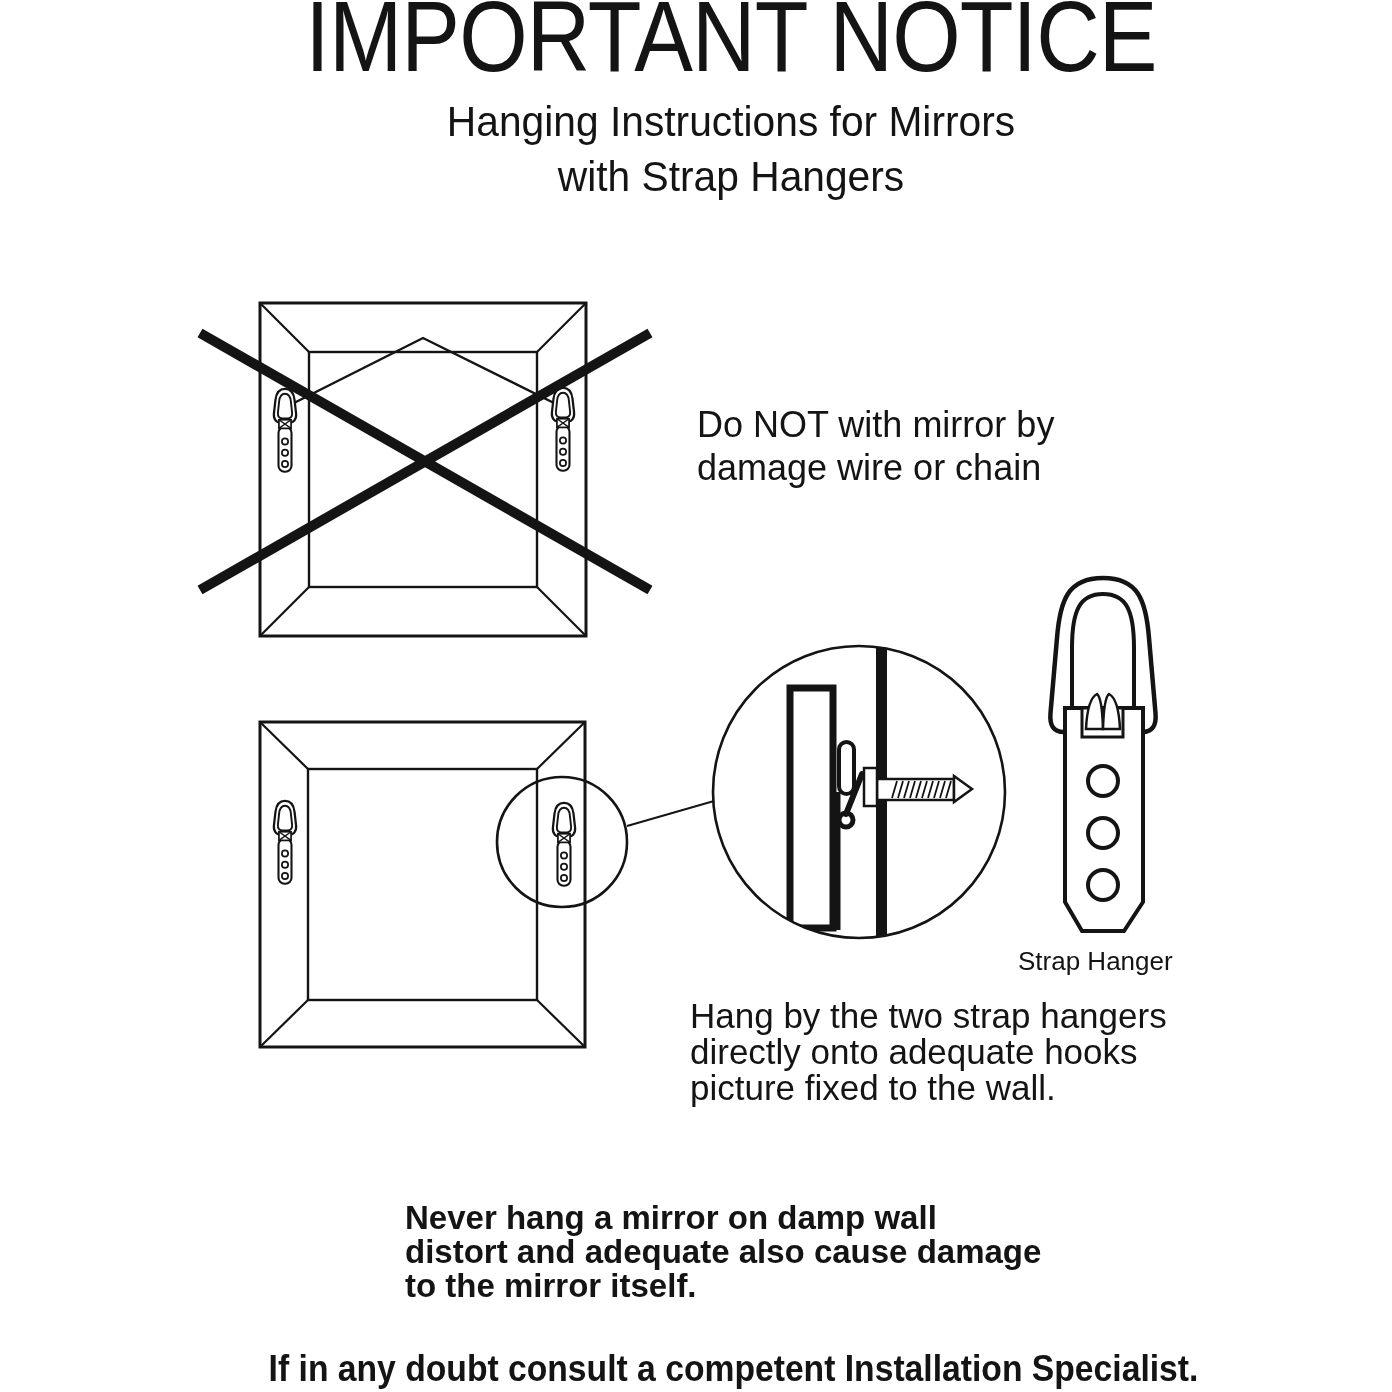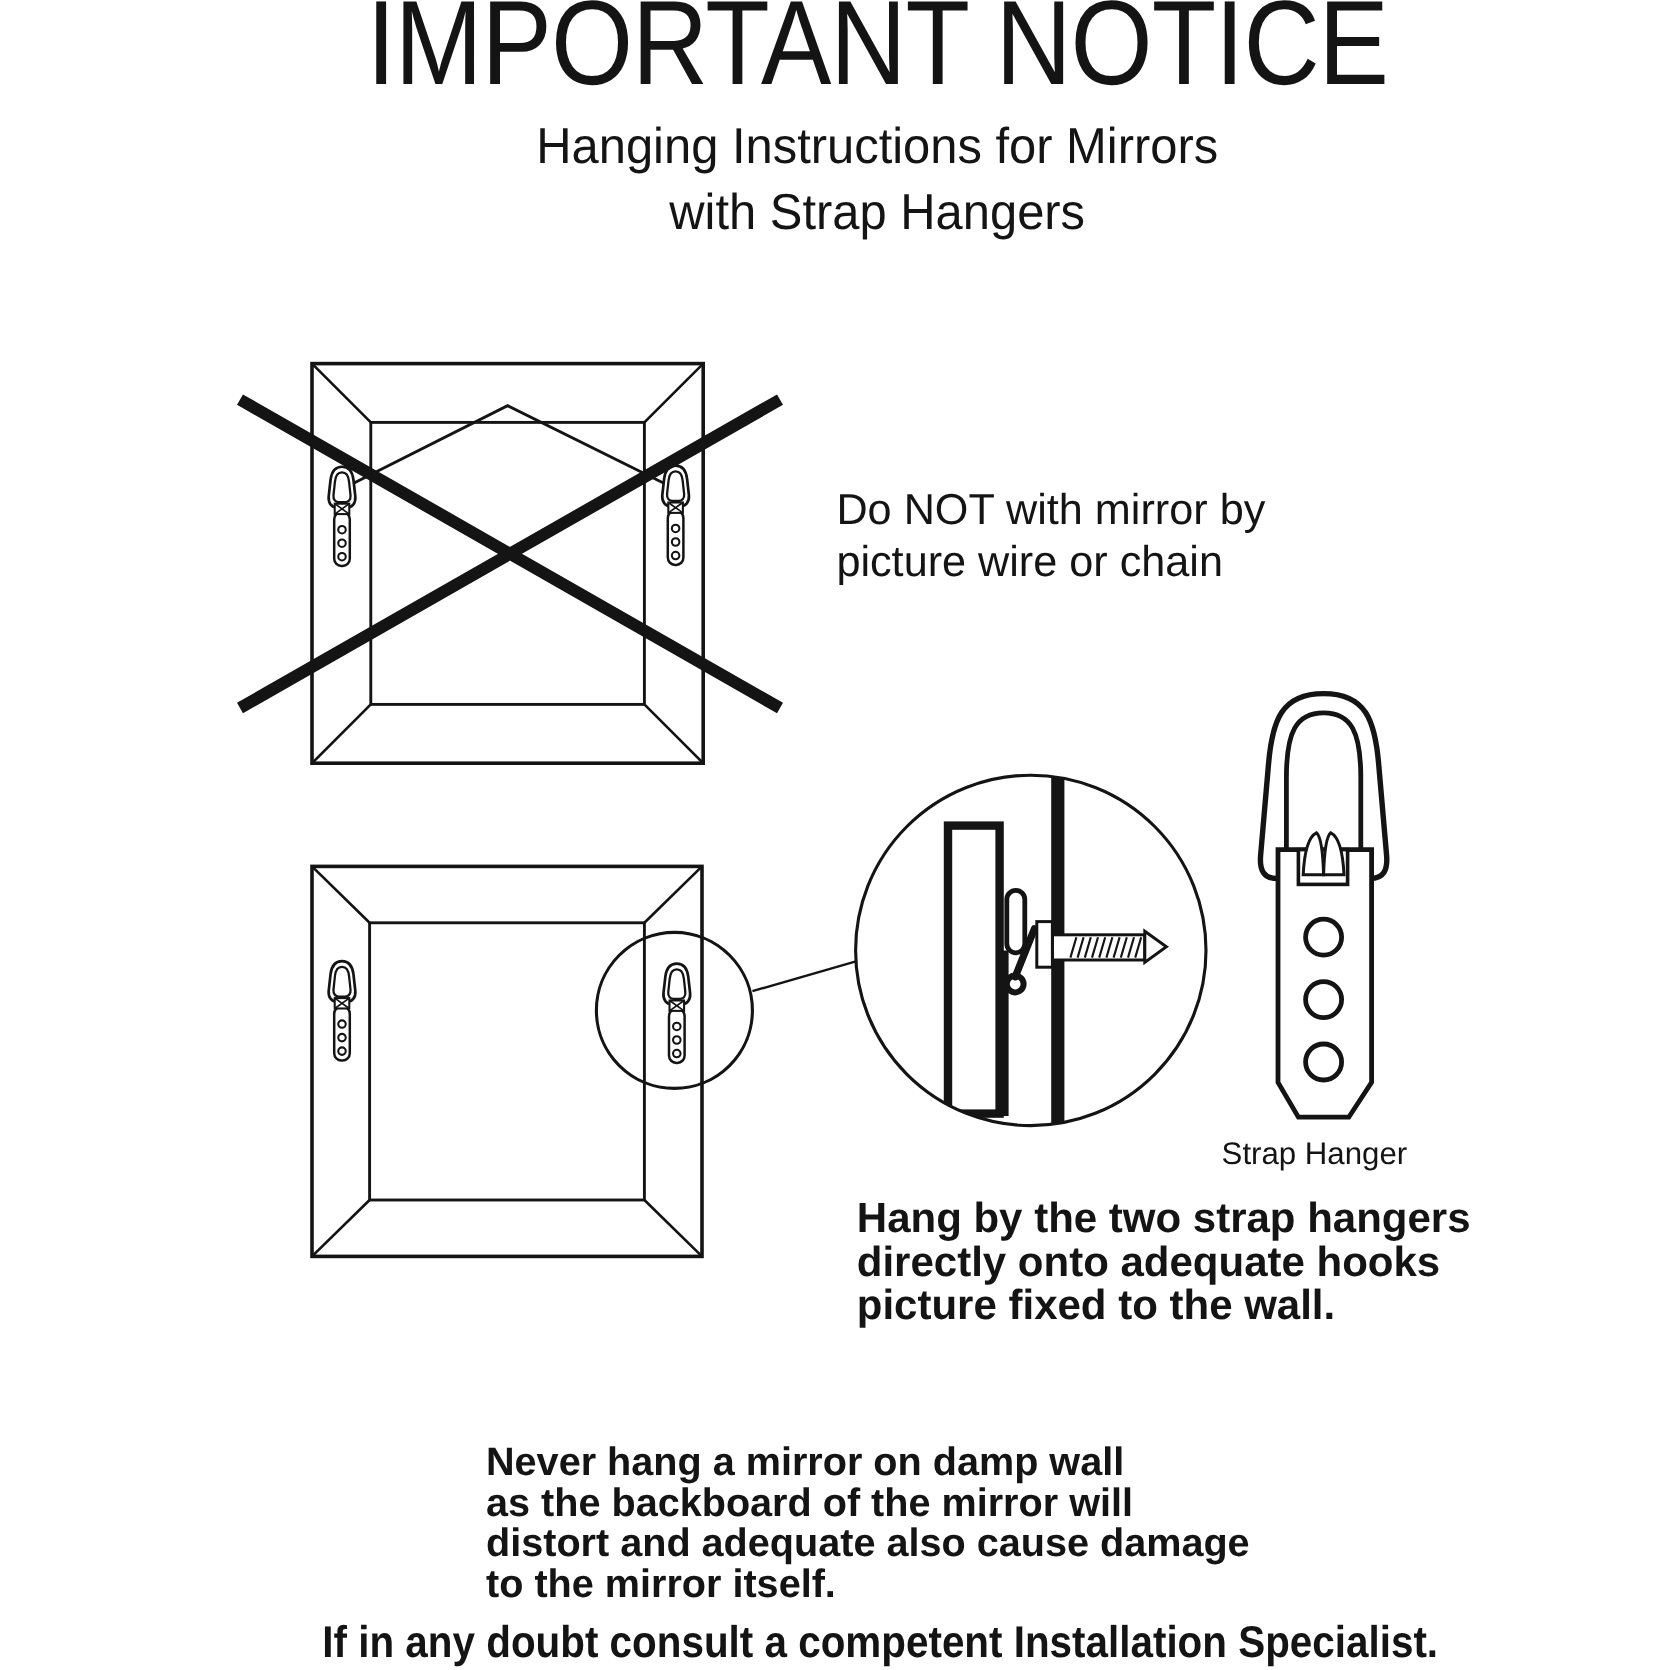--- a/index.html
+++ b/index.html
@@ -14,21 +14,21 @@
     transform:scaleX(0.88);transform-origin:50% 0;white-space:nowrap;letter-spacing:-1px;
   }
   .page-subtitle{
     top:94px;font-size:42px;line-height:55px;font-weight:400;
     transform:scaleX(0.97);transform-origin:50% 0;
   }
   .do-not{
     left:697px;top:403px;font-size:36px;line-height:43px;font-weight:400;white-space:nowrap;
   }
   .hang-by{
-    left:690px;top:998px;font-size:35px;line-height:36px;font-weight:700;white-space:nowrap;margin-left:24px;
+    left:690px;top:998px;font-size:35px;line-height:36px;font-weight:400;white-space:nowrap;
   }
   .never-hang{
     left:405px;top:1201px;font-size:33px;line-height:34px;font-weight:700;white-space:nowrap;
   }
   .strap-label{
     left:1018px;top:946px;width:170px;text-align:left;font-size:26px;font-weight:400;white-space:nowrap;
   }
   .footer-line{
     left:75px;right:0;top:1348px;text-align:center;font-size:37px;font-weight:700;
     transform:scaleX(0.91);transform-origin:50% 0;white-space:nowrap;
@@ -108,33 +108,32 @@
 
   <div class="abs center page-title">IMPORTANT NOTICE</div>
 
   <div class="abs center page-subtitle">
     <div>Hanging Instructions for Mirrors</div>
     <div>with Strap Hangers</div>
   </div>
 
   <div class="abs do-not">
     <div>Do NOT with mirror by</div>
-    <div>picture wire or chain</div>
+    <div>damage wire or chain</div>
   </div>
 
   <div class="abs strap-label">Strap Hanger</div>
 
   <div class="abs hang-by">
     <div>Hang by the two strap hangers</div>
     <div>directly onto adequate hooks</div>
     <div>picture fixed to the wall.</div>
   </div>
 
   <div class="abs never-hang">
     <div>Never hang a mirror on damp wall</div>
-    <div>as the backboard of the mirror will</div>
     <div>distort and adequate also cause damage</div>
     <div>to the mirror itself.</div>
   </div>
 
   <div class="abs footer-line">If in any doubt consult a competent Installation Specialist.</div>
 
 </div>
 
 </body></html>

